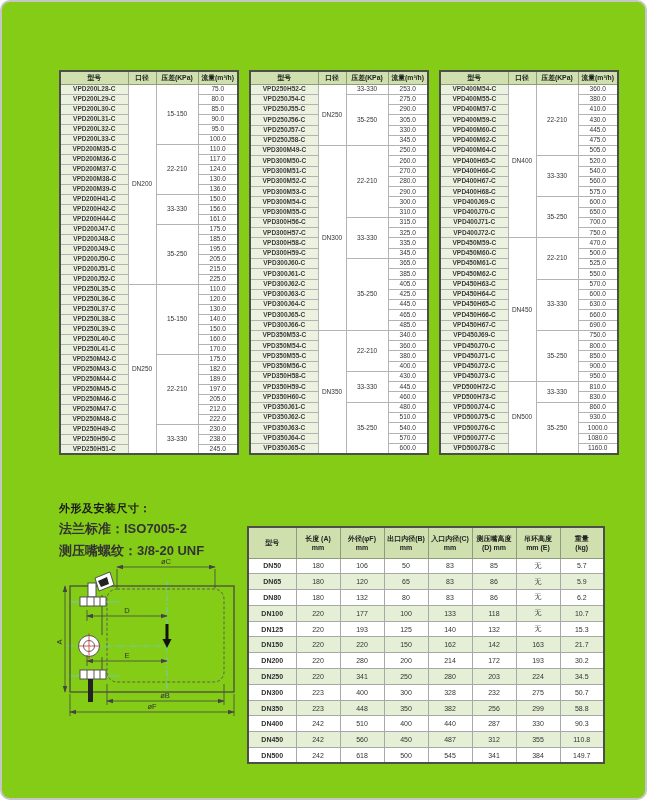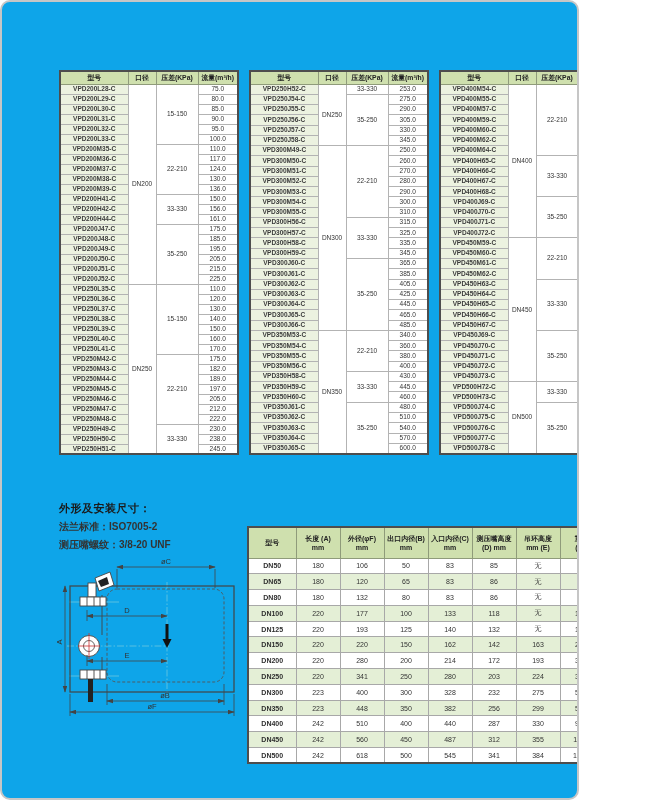--- a/index.html
+++ b/index.html
@@ -1,34 +1,34 @@
 <!DOCTYPE html>
 <html><head>
 <meta charset="utf-8">
 <style>
   * { margin:0; padding:0; box-sizing:border-box; }
   html,body { width:665px; height:800px; background:#fff; }
   body { font-family:"Liberation Sans","DejaVu Sans",sans-serif; color:#333; position:relative; }
-  .page { position:absolute; left:0; top:0; width:579px; height:800px; background:#0ea5e9;
+  .page { position:absolute; left:0; top:0; width:647px; height:800px; background:#84cc16;
           border:2px solid #c6c6c6; border-radius:10px; overflow:hidden; }
 
   
   .spec-wrap { position:absolute; left:57px; top:68px; display:flex; gap:10px; }
   table { border-collapse:collapse; table-layout:fixed; }
   table.spec { width:178px; border:2px solid #4d4d4d; font-size:6.5px; }
   table.spec th { background:#cfe0ae; font-weight:bold; font-size:6.8px; height:13px;
                   border:1px solid #8f9b7a; color:#222; }
   table.spec td { height:10px; line-height:1; text-align:center; border:1px solid #b3b3b3;
                   overflow:hidden; white-space:nowrap; background:#fff; }
   table.spec td.model { background:#ecf2e0; font-weight:bold; color:#3a3a3a; }
 
   
   .dims-sec { position:absolute; left:57px; top:499px; }
   .dims-title { font-size:11px; font-weight:bold; color:#1a1a1a; letter-spacing:0.5px; }
-  .dims-line { font-size:10px; font-weight:bold; color:#333; margin-top:4px; }
+  .dims-line { font-size:13px; font-weight:bold; color:#333; margin-top:4px; }
 
   
   .diagram { position:absolute; left:55px; top:552px; }
 
   
   .dim-table-wrap { position:absolute; left:245px; top:524px; }
   table.dims { width:356px; border:2px solid #4d4d4d; font-size:7px; }
   table.dims th { background:#cfe0ae; font-weight:bold; height:31px; border:1px solid #8f9b7a;
                   white-space:pre-line; line-height:1.3; color:#222; }
   table.dims td { height:15.8px; text-align:center; border:1px solid #a8a8a8; background:#fff; }

